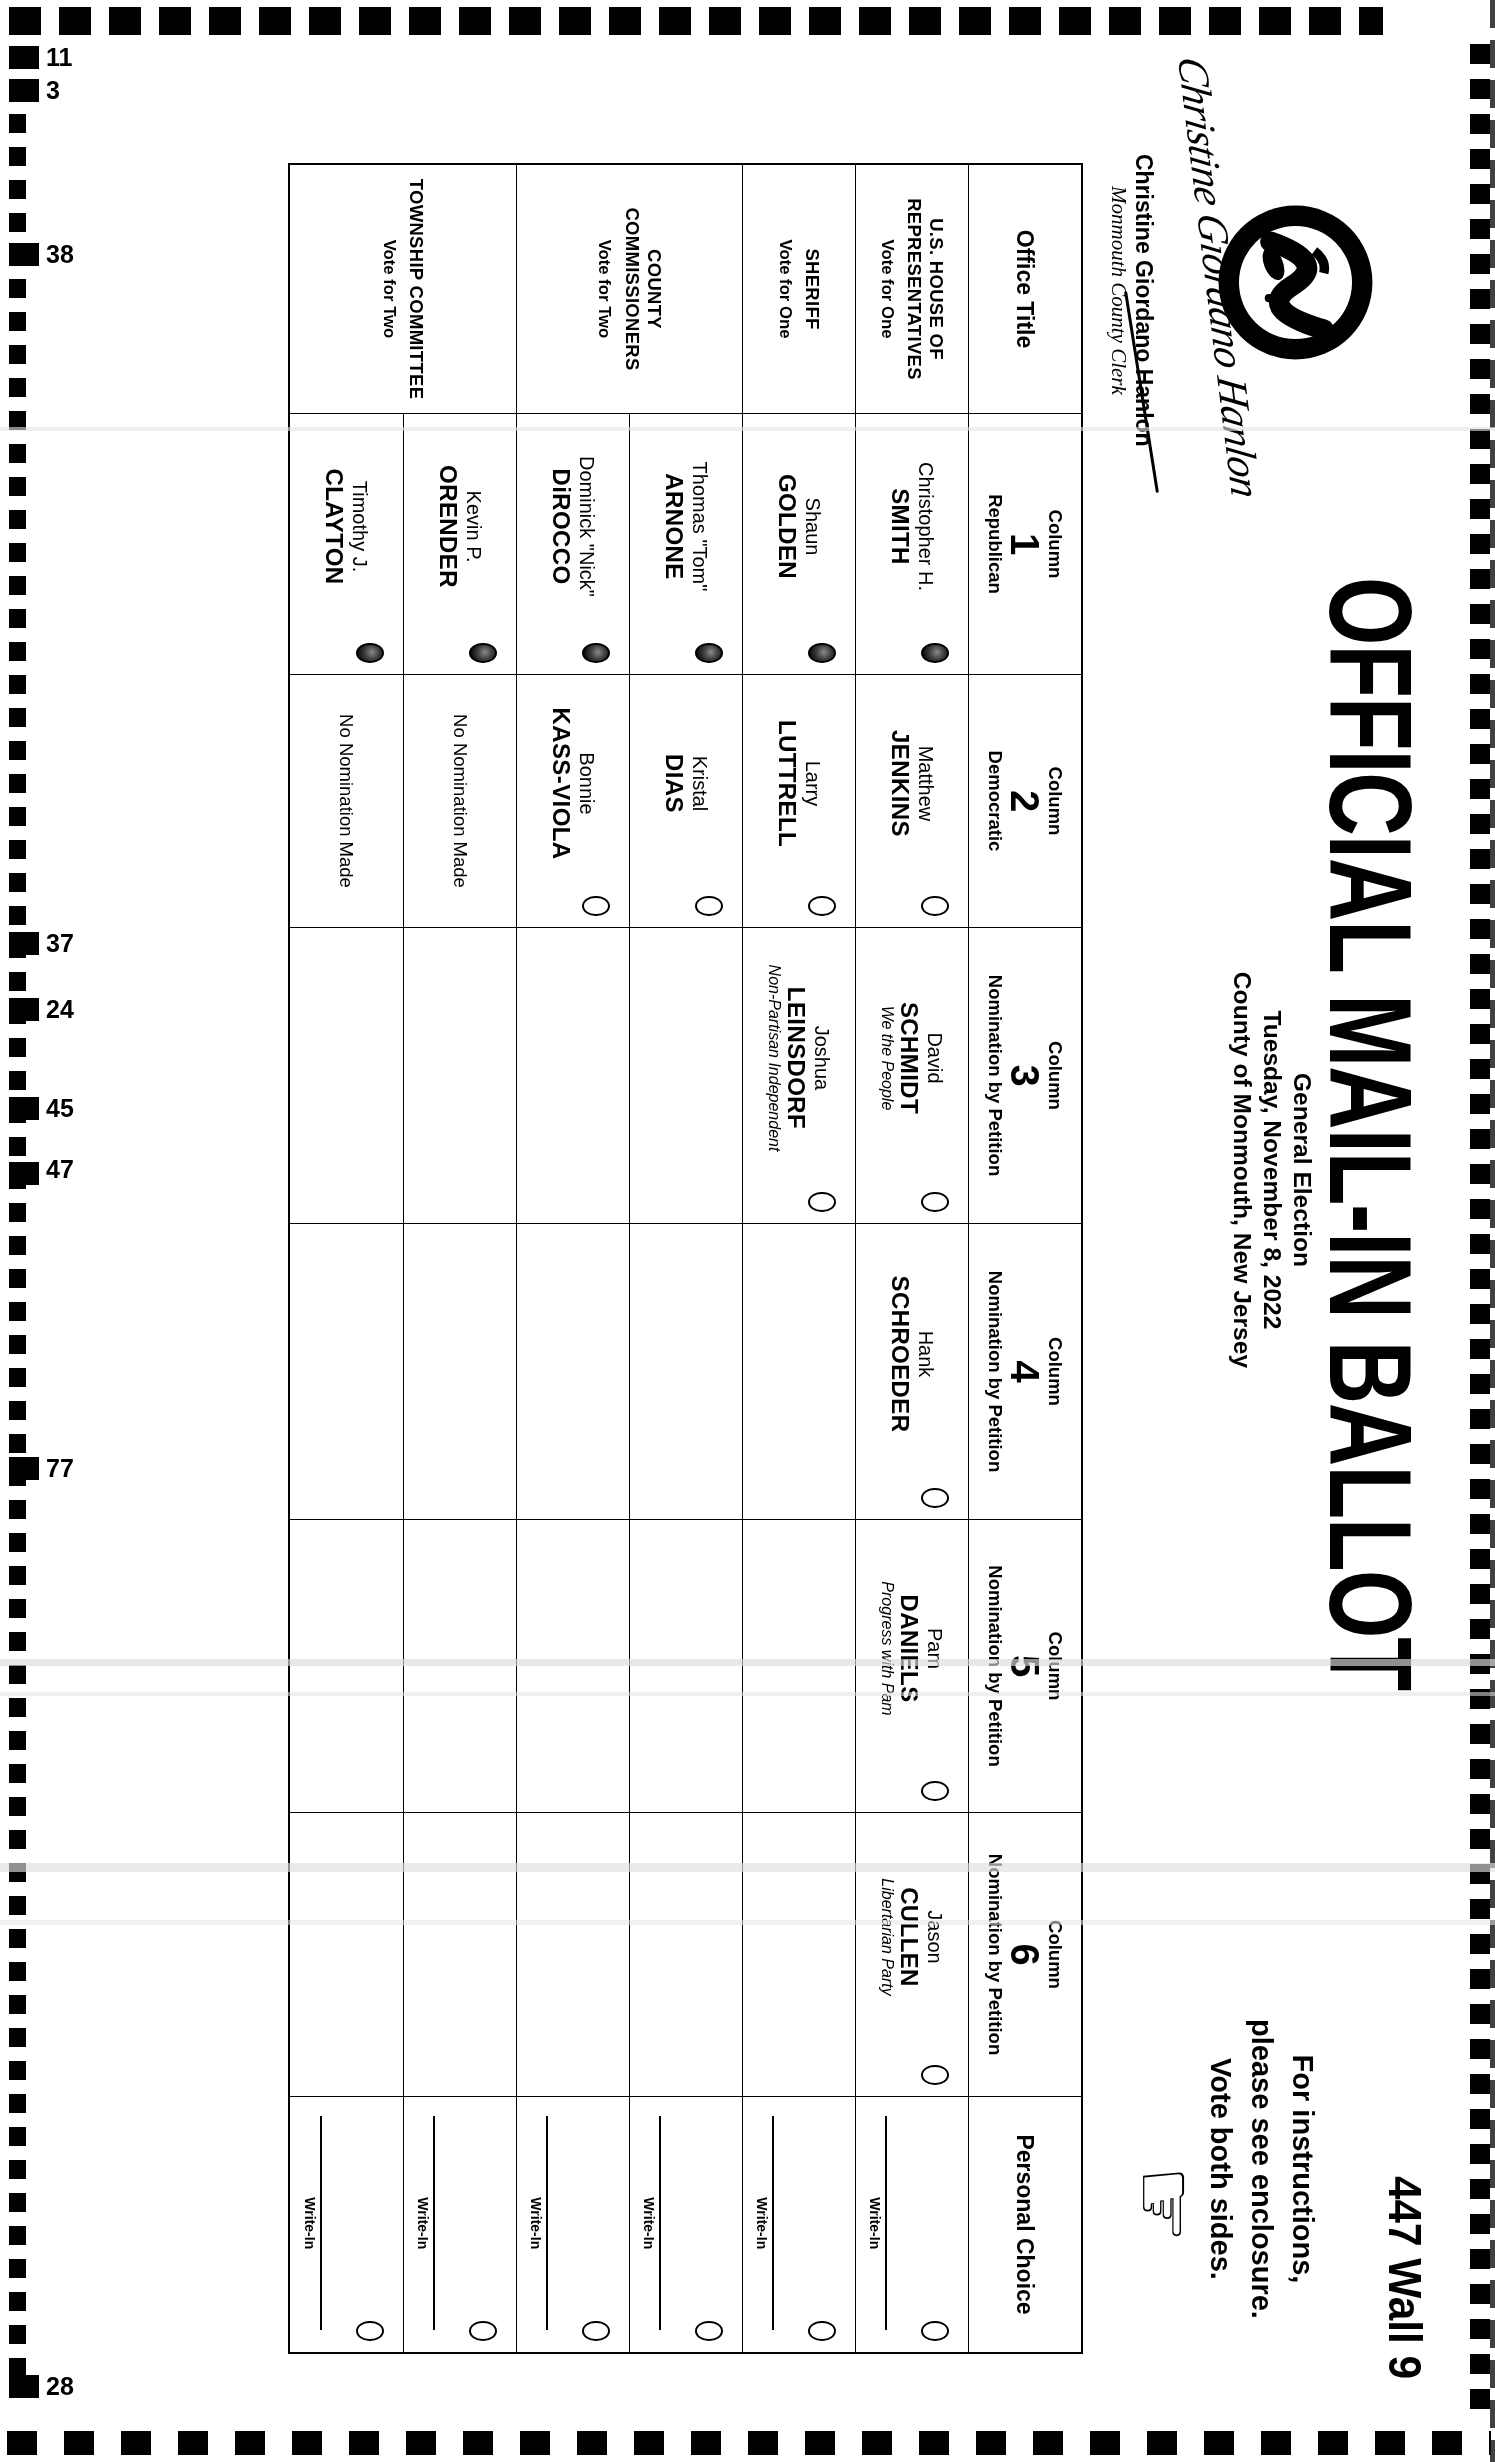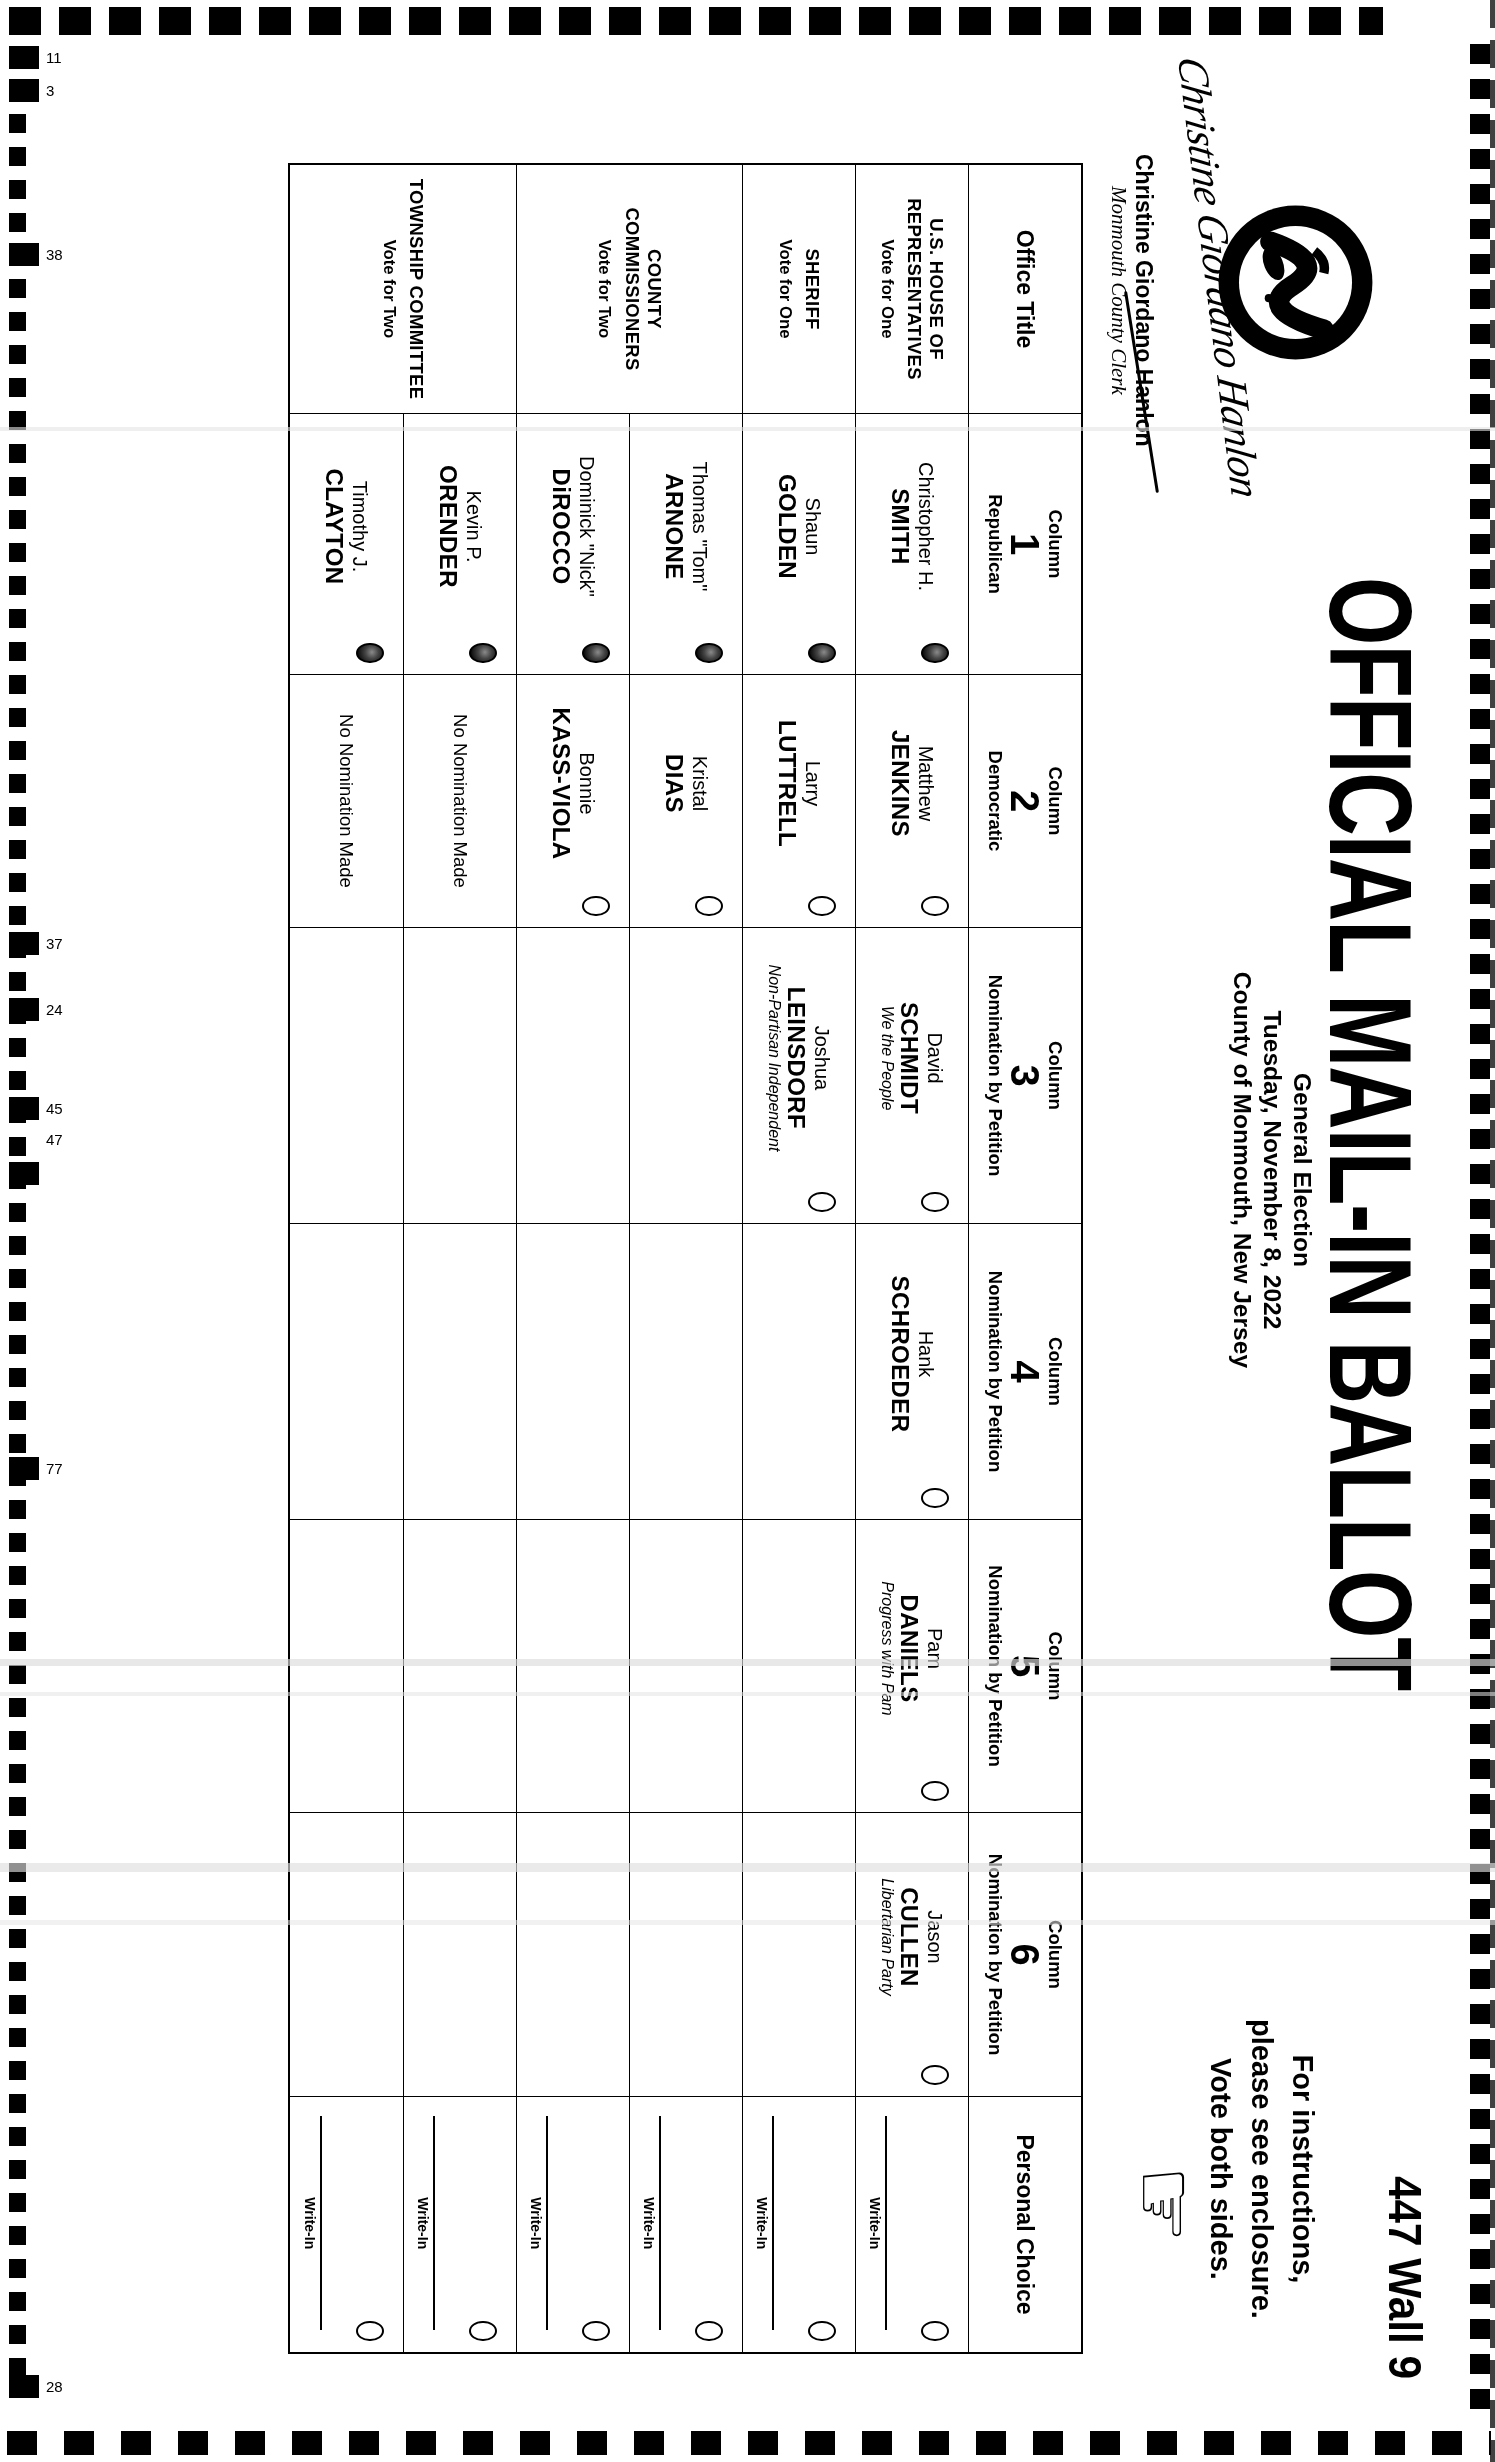--- a/index.html
+++ b/index.html
@@ -10,21 +10,21 @@
     background:repeating-linear-gradient(to right,#000 0 32px,transparent 32px 50px);}
   .bottom-dashes{position:absolute;left:7px;top:2431px;width:1484px;height:24px;
     background:repeating-linear-gradient(to right,#000 0 30px,transparent 30px 57px);}
   .left-marks{position:absolute;left:8.8px;top:48px;width:17.6px;height:2349px;
     background:repeating-linear-gradient(to bottom,#000 0 19.3px,transparent 19.3px 33px);}
   .right-marks{position:absolute;left:1470px;top:44px;width:20px;height:2380px;
     background:repeating-linear-gradient(to bottom,#000 0 20px,transparent 20px 35px);}
   .edge-strip{position:absolute;left:1490px;top:0;width:5.3px;height:2462px;opacity:.8;
     background:repeating-linear-gradient(to bottom,#111 0 28px,transparent 28px 40px);}
   .wmark{position:absolute;left:8.8px;width:30px;height:23px;background:#000;}
-  .wlabel{position:absolute;left:46px;height:23px;line-height:23px;font-weight:normal;font-size:15px;}
+  .wlabel{position:absolute;left:46px;height:23px;line-height:23px;font-weight:bold;font-size:25px;}
   .band{position:absolute;left:0;width:1495px;pointer-events:none;z-index:5;}
   
   .land{position:absolute;left:0;top:0;width:2462px;height:1495px;
         transform-origin:0 0;transform:rotate(90deg) translateY(-1495px);z-index:1;}
   .abs{position:absolute;}
   .sig-script{left:56px;top:252px;font:italic 400 42px "Liberation Serif",serif;
       transform:rotate(-7deg) skewX(-14deg);letter-spacing:-0.9px;white-space:nowrap;}
   .sig-tail{left:290px;top:352px;width:204px;height:2.6px;background:#000;transform:rotate(-9deg);border-radius:1.8px;}
   .clerk-name{left:154px;top:338px;font-size:23px;font-weight:bold;white-space:nowrap;}
   .clerk-title{left:186px;top:364px;font:italic 500 21px "Liberation Serif",serif;white-space:nowrap;}
@@ -343,21 +343,21 @@
   <div class="wlabel" style="top:79px">3</div>
   <div class="wmark" style="top:243px"></div>
   <div class="wlabel" style="top:243px">38</div>
   <div class="wmark" style="top:932px"></div>
   <div class="wlabel" style="top:932px">37</div>
   <div class="wmark" style="top:998px"></div>
   <div class="wlabel" style="top:998px">24</div>
   <div class="wmark" style="top:1097px"></div>
   <div class="wlabel" style="top:1097px">45</div>
   <div class="wmark" style="top:1162px"></div>
-  <div class="wlabel" style="top:1128px">47</div>
+  <div class="wlabel" style="top:1158px">47</div>
   <div class="wmark" style="top:1457px"></div>
   <div class="wlabel" style="top:1457px">77</div>
   <div class="wmark" style="top:2375px"></div>
   <div class="wlabel" style="top:2375px">28</div>
 
   <div class="band" style="top:427px;height:4.4px;background:rgba(228,228,228,.6)"></div>
   <div class="band" style="top:1659px;height:7px;background:rgba(220,220,220,.65)"></div>
   <div class="band" style="top:1692px;height:4.4px;background:rgba(228,228,228,.55)"></div>
   <div class="band" style="top:1863px;height:8.8px;background:rgba(222,222,222,.65)"></div>
   <div class="band" style="top:1920px;height:5.3px;background:rgba(230,230,230,.55)"></div>

